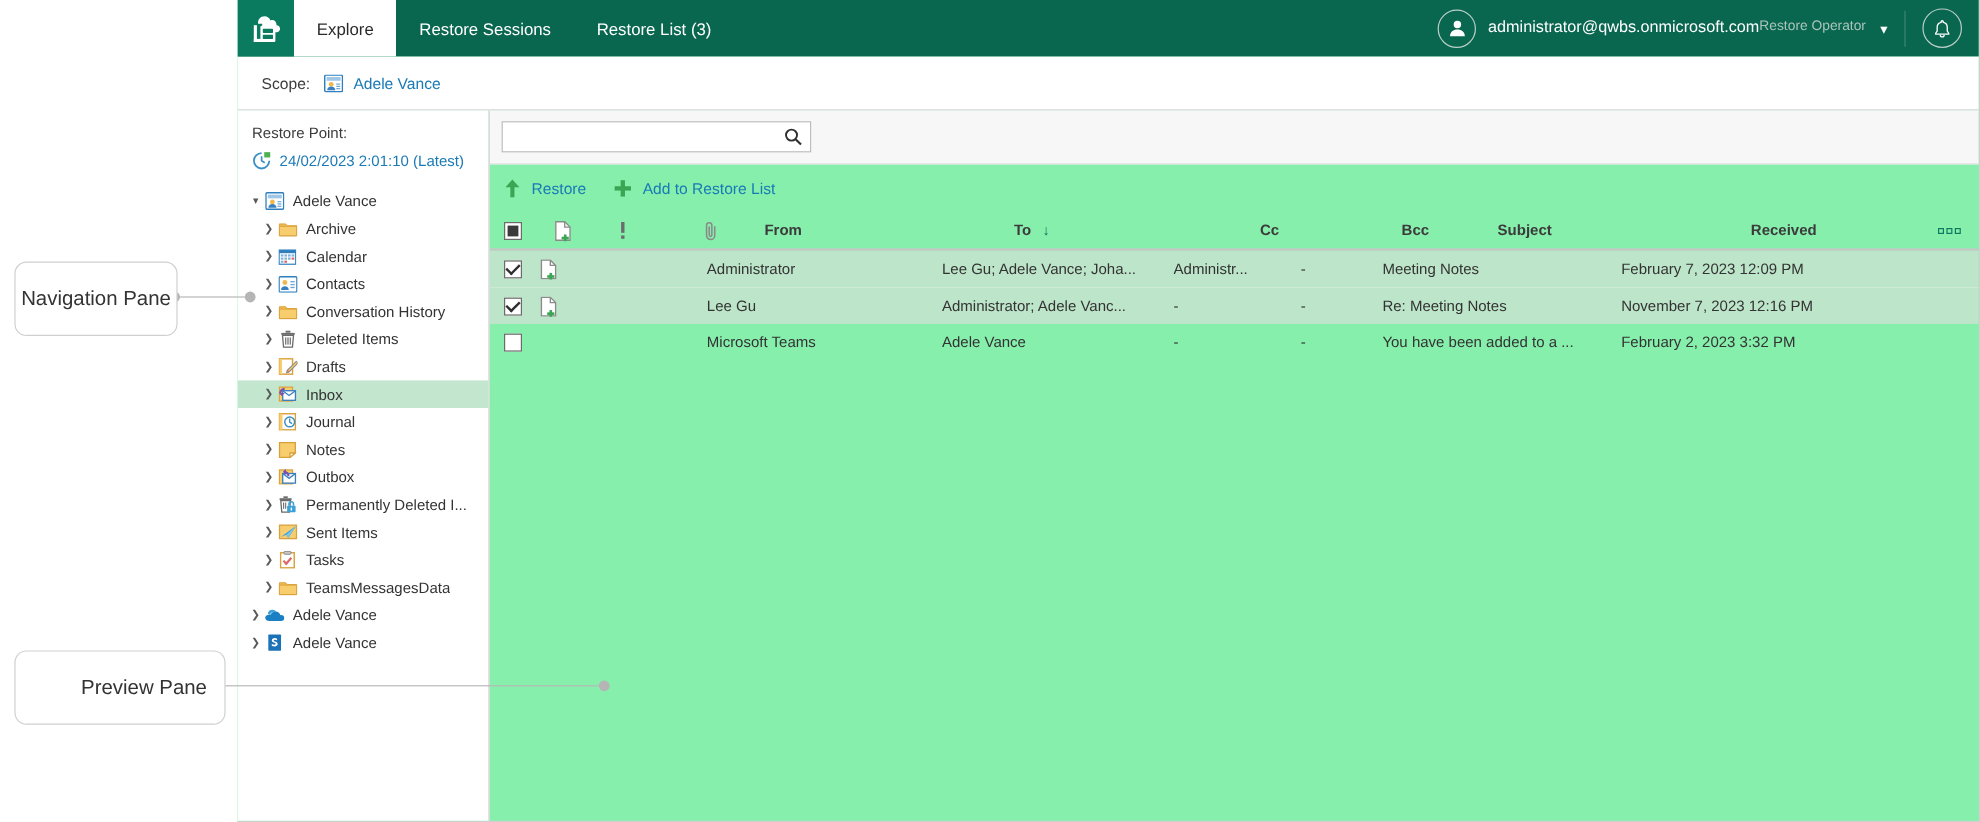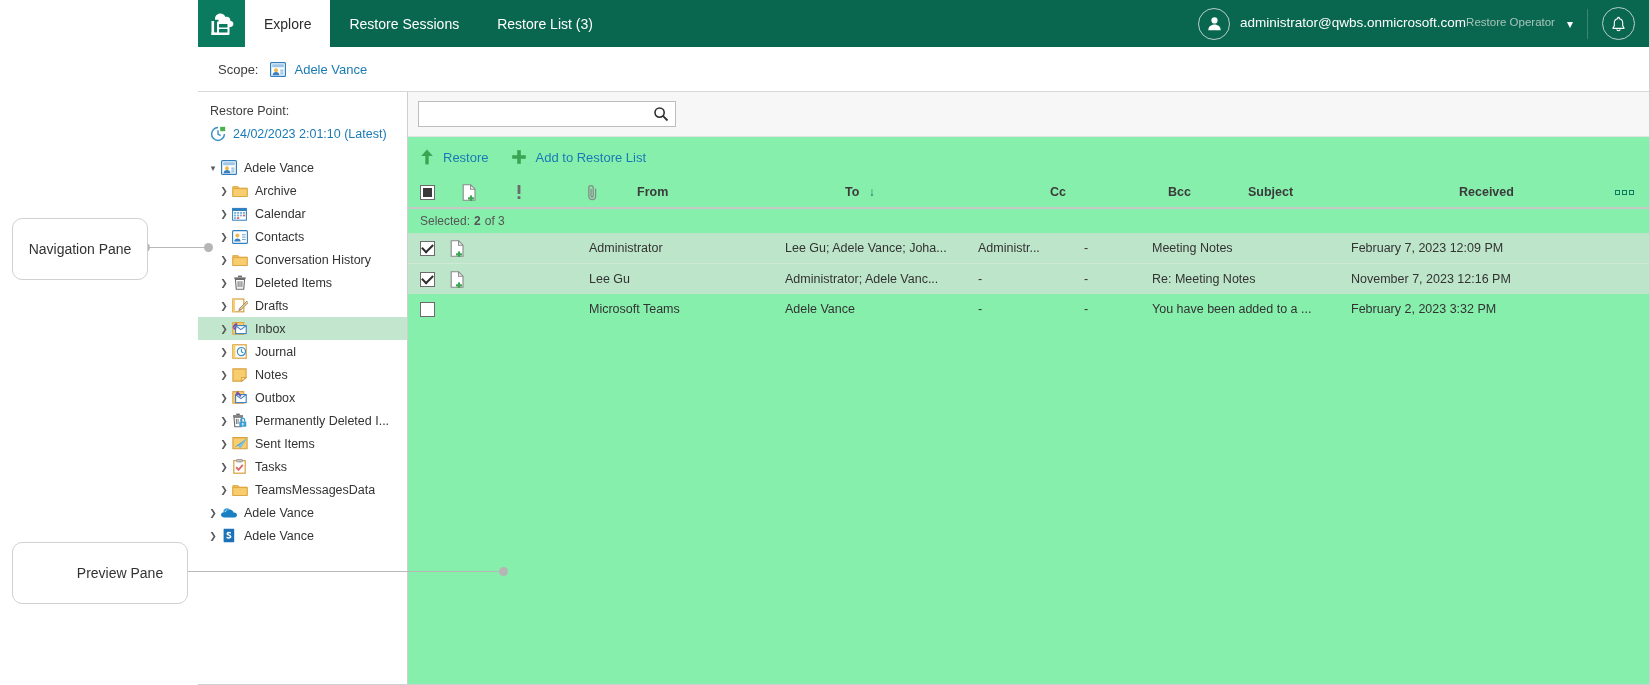--- a/index.html
+++ b/index.html
@@ -12,21 +12,21 @@
     position:relative;
     overflow:hidden;
   }
   
   .callout{
     position:absolute;
     border:1px solid #d0d0d0;
     border-radius:10px;
     background:#ffffff;
     display:flex;align-items:center;justify-content:center;
-    font-size:14px;color:#333;
+    font-size:17px;color:#333;
     z-index:40;
   }
   .conn{
     position:absolute;height:1px;background:#b8b8b8;z-index:35;
   }
   .dot{
     position:absolute;width:9px;height:9px;border-radius:50%;
     background:#b5b5b5;z-index:36;
   }
   
@@ -570,25 +570,20 @@
           <div class="c-rec">Received</div>
           <div class="c-more">
             <span class="dots3">
                 <i></i>
                 <i></i>
                 <i></i>
               </span>
           </div>
         </div>
 
-        <div class="selrow">
-          <span>Selected:</span>
-          <span style="font-weight:bold;margin:0 4px;">2</span>
-          <span>of 3</span>
-        </div>
 
         <div class="grow on">
           <div class="c-chk">
             <span class="chk">
                 <span class="tick"></span>
               </span>
           </div>
           <div class="c-doc">
             <span style="display:inline-flex;">
               <svg width="15" height="17" viewBox="0 0 15 17">

